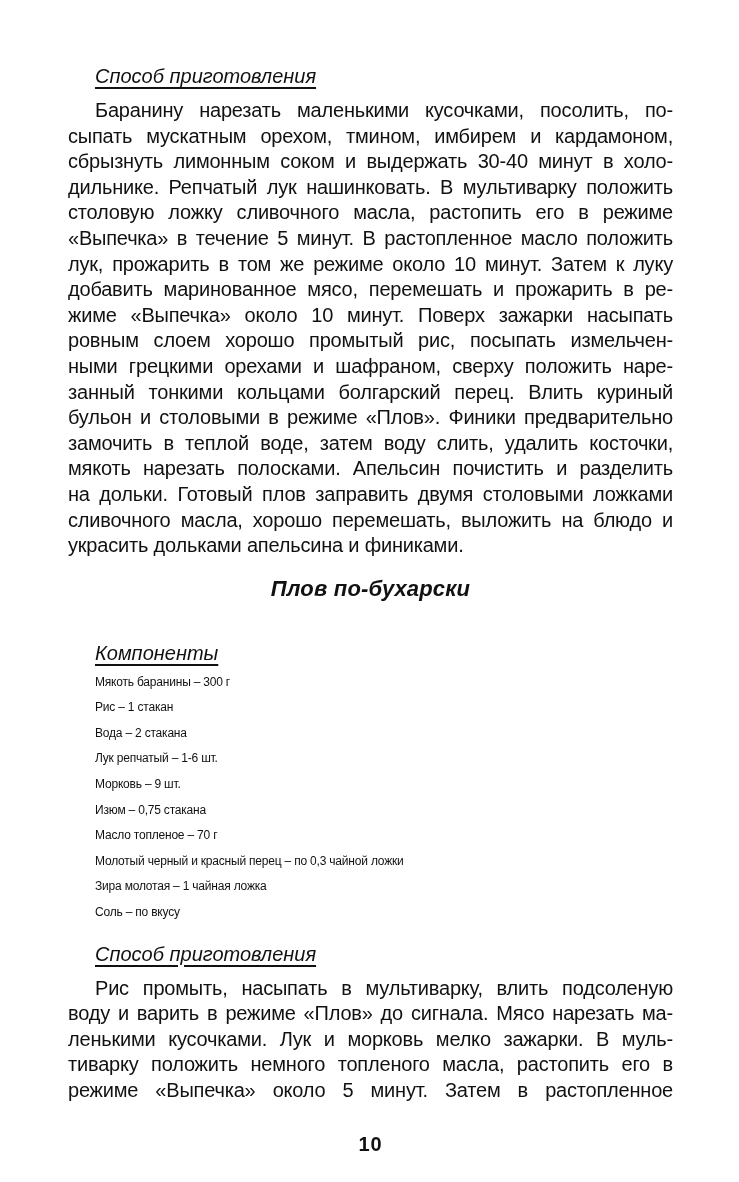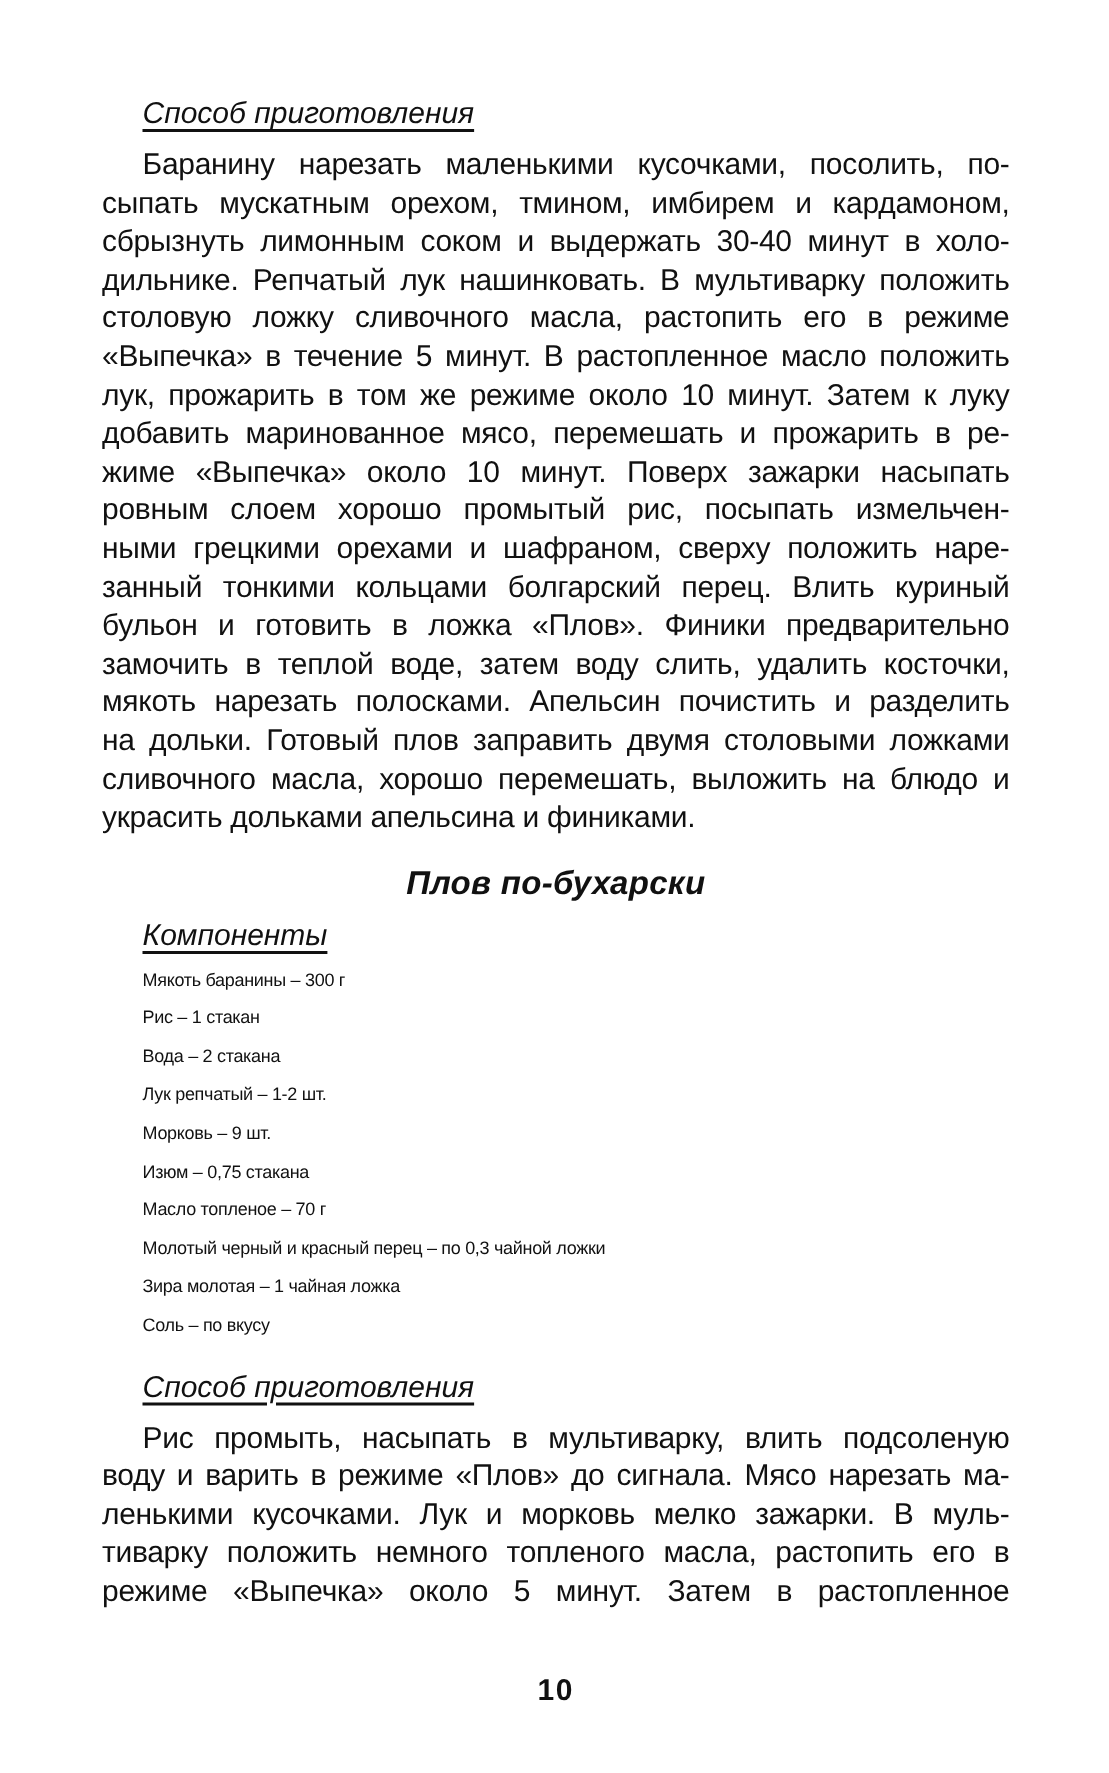--- a/index.html
+++ b/index.html
@@ -49,32 +49,32 @@
   }
   .recipe-title {
     margin-top: 17px;
     font-weight: bold;
     font-style: italic;
     font-size: 22px;
     line-height: 26px;
     text-align: center;
     letter-spacing: 0.2px;
   }
-  .heading-components { margin-top: 9px; }
+  .heading-components { margin-top: 38px; }
   .ingredients { margin-top: 4px; }
   .ingredient {
     font-size: 12px;
     line-height: 25.6px;
     letter-spacing: -0.2px;
     padding-left: 27px;
     white-space: nowrap;
   }
   .heading-method2 { margin-top: 15px; margin-bottom: 9px; }
   .page-number {
-    margin-top: 40px;
+    margin-top: 28px;
     text-align: center;
     font-weight: bold;
     font-size: 20px;
     line-height: 24px;
     letter-spacing: 1px;
   }
 </style>
 </head>
 <body>
 
@@ -90,39 +90,39 @@
     <div class="line">сбрызнуть лимонным соком и выдержать 30-40 минут в холо-</div>
     <div class="line">дильнике. Репчатый лук нашинковать. В мультиварку положить</div>
     <div class="line">столовую ложку сливочного масла, растопить его в режиме</div>
     <div class="line">«Выпечка» в течение 5 минут. В растопленное масло положить</div>
     <div class="line">лук, прожарить в том же режиме около 10 минут. Затем к луку</div>
     <div class="line">добавить маринованное мясо, перемешать и прожарить в ре-</div>
     <div class="line">жиме «Выпечка» около 10 минут. Поверх зажарки насыпать</div>
     <div class="line">ровным слоем хорошо промытый рис, посыпать измельчен-</div>
     <div class="line">ными грецкими орехами и шафраном, сверху положить наре-</div>
     <div class="line">занный тонкими кольцами болгарский перец. Влить куриный</div>
-    <div class="line">бульон и готовить в ложка «Плов». Финики предварительно</div>
+    <div class="line">бульон и столовыми в режиме «Плов». Финики предварительно</div>
     <div class="line">замочить в теплой воде, затем воду слить, удалить косточки,</div>
     <div class="line">мякоть нарезать полосками. Апельсин почистить и разделить</div>
     <div class="line">на дольки. Готовый плов заправить двумя столовыми ложками</div>
     <div class="line">сливочного масла, хорошо перемешать, выложить на блюдо и</div>
     <div class="line last">украсить дольками апельсина и финиками.</div>
   </div>
 
   <div class="recipe-title">Плов по-бухарски</div>
 
   <div class="heading heading-components">
     <span class="u">Компоненты</span>
   </div>
 
   <div class="ingredients">
     <div class="ingredient">Мякоть баранины – 300 г</div>
     <div class="ingredient">Рис – 1 стакан</div>
     <div class="ingredient">Вода – 2 стакана</div>
-    <div class="ingredient">Лук репчатый – 1-2 шт.</div>
+    <div class="ingredient">Лук репчатый – 1-6 шт.</div>
     <div class="ingredient">Морковь – 9 шт.</div>
     <div class="ingredient">Изюм – 0,75 стакана</div>
     <div class="ingredient">Масло топленое – 70 г</div>
     <div class="ingredient">Молотый черный и красный перец – по 0,3 чайной ложки</div>
     <div class="ingredient">Зира молотая – 1 чайная ложка</div>
     <div class="ingredient">Соль – по вкусу</div>
   </div>
 
   <div class="heading heading-method2">
     <span class="u">Способ приготовления</span>

